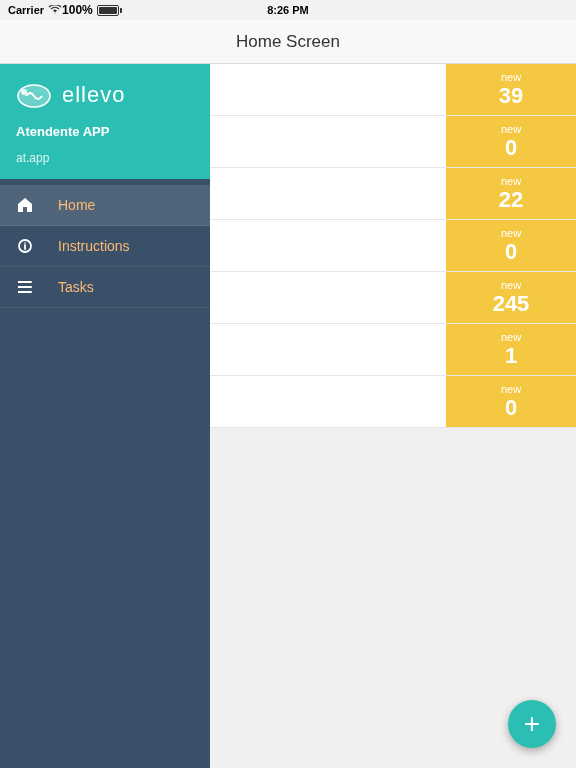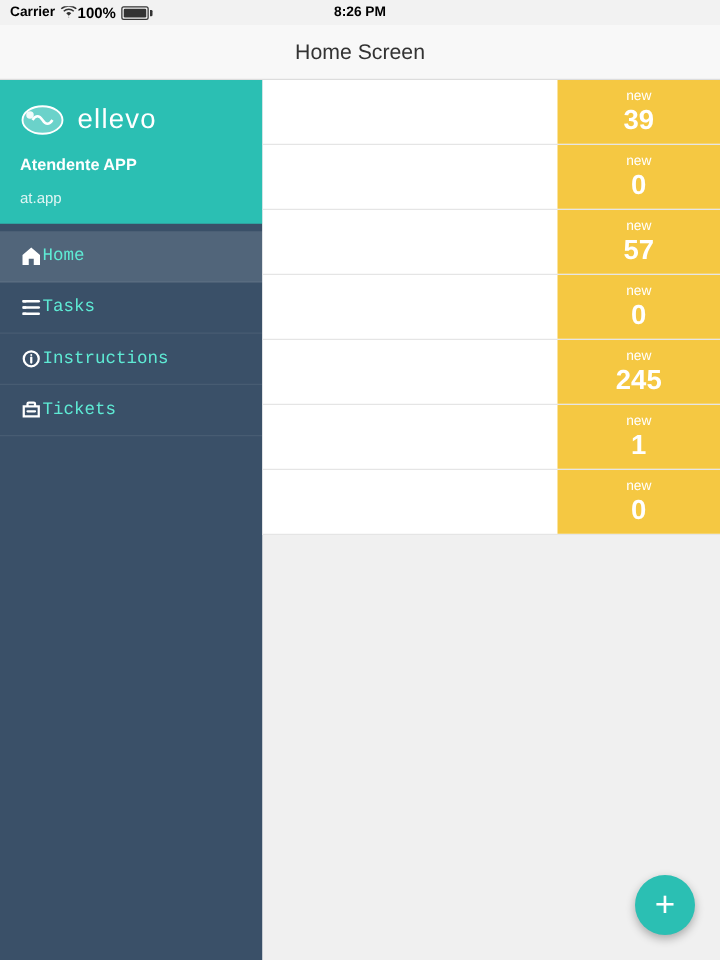--- a/index.html
+++ b/index.html
@@ -95,27 +95,26 @@
       margin-top: 12px;
     }
 
     .sidebar-nav {
       flex: 1;
       padding-top: 6px;
     }
     .sidebar-nav-item {
       display: flex;
       align-items: center;
-      gap: 0;
+      gap: 24px;
       padding: 11px 16px;
-      color: #5eead4;
+      color: #fdba74;
       font-size: 14px;
       cursor: pointer;
       border-bottom: 1px solid rgba(255,255,255,0.07);
-      font-family: Liberation Mono, monospace;
     }
     .sidebar-nav-item.active {
       background: rgba(255,255,255,0.12);
     }
     .nav-icon {
       width: 18px;
       height: 18px;
       flex-shrink: 0;
       display: flex;
       align-items: center;
@@ -268,57 +267,47 @@
 
     <div class="sidebar-nav">
 
       <div class="sidebar-nav-item active">
         <span class="nav-icon">
           <svg width="16" height="16" viewBox="0 0 16 16" fill="white">
             <path d="M8 1 L1 7 L1 15 L6 15 L6 10 L10 10 L10 15 L15 15 L15 7 Z"></path>
           </svg>
         </span>
         <span>Home</span>
+      </div>
+
+      <div class="sidebar-nav-item">
+        <span class="nav-icon">
+          <svg width="16" height="16" viewBox="0 0 16 16" fill="none" stroke="white" stroke-width="1.8">
+            <circle cx="8" cy="8" r="6"></circle>
+            <path d="M8 7 Q8 9.5 8 11" stroke-linecap="round"></path>
+            <circle cx="8" cy="5" r="0.8" fill="white" stroke="none"></circle>
+          </svg>
+        </span>
+        <span>Instructions</span>
       </div>
 
       <div class="sidebar-nav-item">
         <span class="nav-icon">
           <svg width="16" height="16" viewBox="0 0 16 16" fill="white">
             <rect x="1" y="2" width="14" height="2" rx="1"></rect>
             <rect x="1" y="7" width="14" height="2" rx="1"></rect>
             <rect x="1" y="12" width="14" height="2" rx="1"></rect>
             <rect x="1" y="2" width="3" height="2" rx="0" fill="white"></rect>
             <rect x="1" y="7" width="3" height="2" rx="0" fill="white"></rect>
             <rect x="1" y="12" width="3" height="2" rx="0" fill="white"></rect>
           </svg>
         </span>
         <span>Tasks</span>
       </div>
 
-      <div class="sidebar-nav-item">
-        <span class="nav-icon">
-          <svg width="16" height="16" viewBox="0 0 16 16" fill="none" stroke="white" stroke-width="1.8">
-            <circle cx="8" cy="8" r="6"></circle>
-            <path d="M8 7 Q8 9.5 8 11" stroke-linecap="round"></path>
-            <circle cx="8" cy="5" r="0.8" fill="white" stroke="none"></circle>
-          </svg>
-        </span>
-        <span>Instructions</span>
-      </div>
-
-      <div class="sidebar-nav-item">
-        <span class="nav-icon">
-          <svg width="16" height="16" viewBox="0 0 16 16" fill="none" stroke="white" stroke-width="1.8">
-            <path d="M2 5 L14 5 L14 13 L2 13 Z"></path>
-            <path d="M5 5 L5 3 Q5 2 6 2 L10 2 Q11 2 11 3 L11 5"></path>
-            <path d="M5 9 L11 9" stroke-linecap="round"></path>
-          </svg>
-        </span>
-        <span>Tickets</span>
-      </div>
 
 
     </div>
   </div>
 
   <div class="content-area">
     <div class="list-container" id="list-container">
     <div class="list-item-row">
           <div class="list-item-left"></div>
           <div class="list-item-right">
@@ -330,21 +319,21 @@
           <div class="list-item-left"></div>
           <div class="list-item-right">
             <span class="badge-new">new</span>
             <span class="badge-count">0</span>
           </div>
         </div>
         <div class="list-item-row">
           <div class="list-item-left"></div>
           <div class="list-item-right">
             <span class="badge-new">new</span>
-            <span class="badge-count">57</span>
+            <span class="badge-count">22</span>
           </div>
         </div>
         <div class="list-item-row">
           <div class="list-item-left"></div>
           <div class="list-item-right">
             <span class="badge-new">new</span>
             <span class="badge-count">0</span>
           </div>
         </div>
         <div class="list-item-row">

